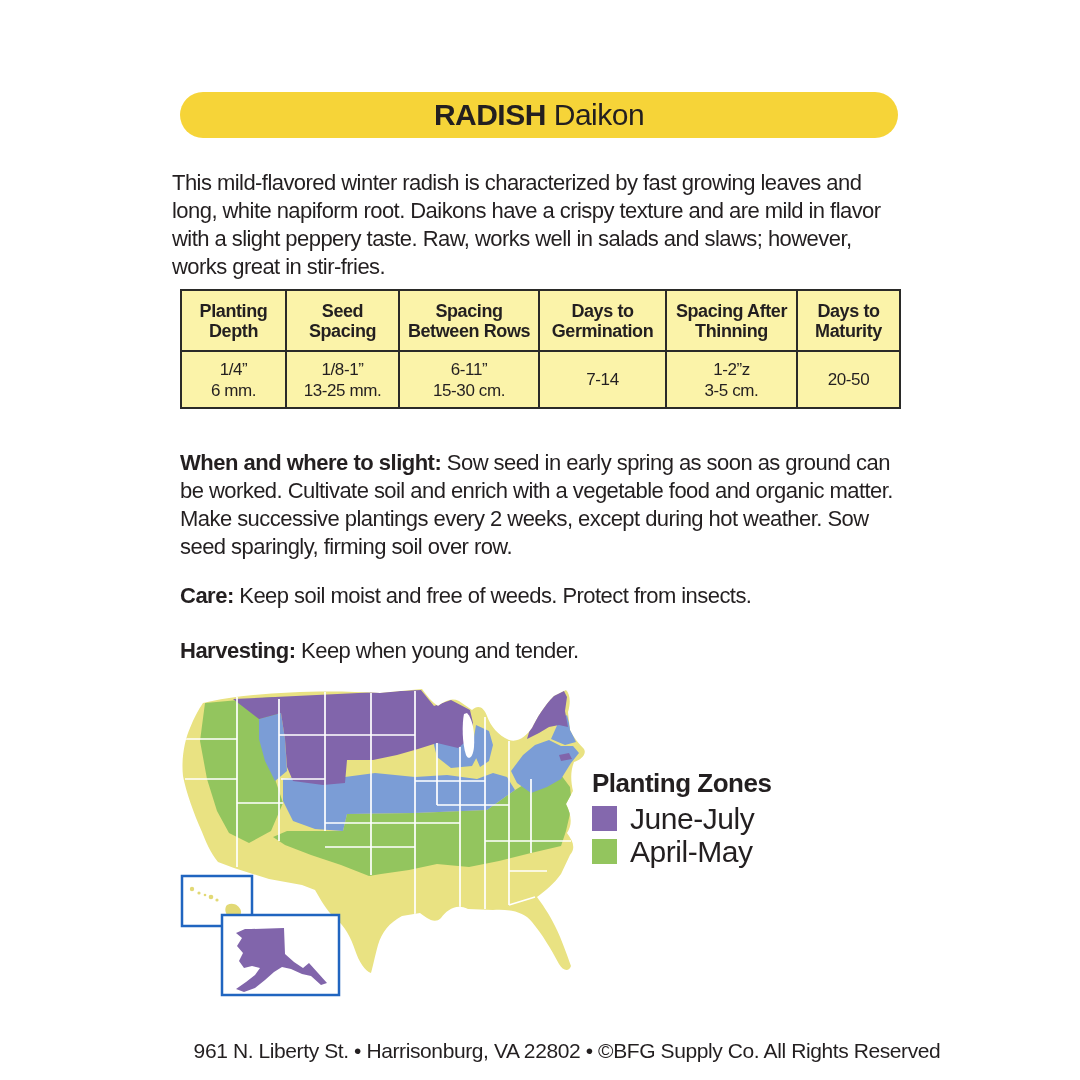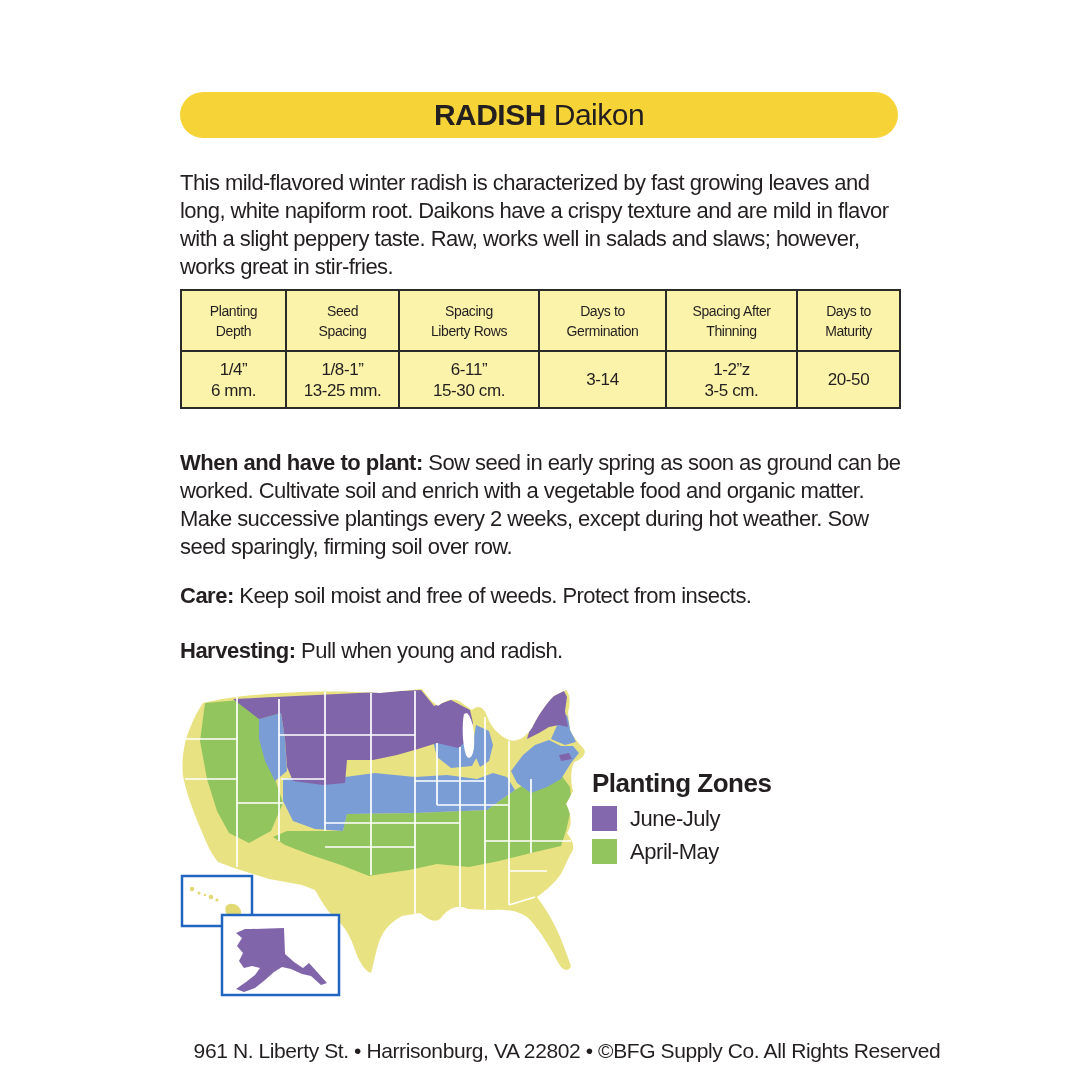--- a/index.html
+++ b/index.html
@@ -7,46 +7,46 @@
     position:relative;width:1080px;height:1080px;background:#ffffff;overflow:hidden;
     font-family:"Liberation Sans", sans-serif;color:#231f20;
   }
   .banner{
     position:absolute;left:180px;top:92px;width:718px;height:46px;
     border-radius:24px;display:flex;align-items:center;justify-content:center;
   }
   .banner-title{font-size:30px;letter-spacing:-0.5px;color:#231f20;white-space:pre;}
   .banner-title b{font-weight:700;}
   .desc{
-    position:absolute;left:180px;top:147px;width:726px;
+    position:absolute;left:172px;top:147px;width:726px;
     font-size:22px;line-height:28px;letter-spacing:-0.55px;
   }
   table.spec{
     position:absolute;left:180px;top:289px;border-collapse:collapse;table-layout:fixed;
   }
   table.spec td,table.spec th{
     border:2px solid #2a2a28;text-align:center;vertical-align:middle;padding:0 3px;
   }
-  table.spec th{height:59px;font-size:14px;line-height:20px;font-weight:400;letter-spacing:-0.4px;}
+  table.spec th{height:59px;font-size:18px;line-height:20px;font-weight:700;letter-spacing:-0.4px;}
   table.spec td{height:55px;font-size:17px;line-height:21px;letter-spacing:-0.4px;}
   table.spec .cl{display:block;}
   .section{
     position:absolute;left:180px;width:726px;
     font-size:22px;line-height:28px;letter-spacing:-0.55px;
   }
   .section b{letter-spacing:-0.5px;}
   .sec-when{top:427px;}
   .sec-care{top:560px;}
   .sec-harvest{top:615px;}
   .map-wrap{position:absolute;left:175px;top:683px;width:415px;height:325px;}
   .legend{position:absolute;left:592px;top:768px;text-align:center;}
   .legend-title{font-size:26px;font-weight:700;letter-spacing:-0.5px;margin:0 0 7px 0;}
   .legend-item{display:flex;align-items:center;margin-bottom:8px;height:25px;}
   .legend-swatch{width:25px;height:25px;margin-right:13px;flex:0 0 auto;}
-  .legend-label{font-size:22px;letter-spacing:-0.45px;white-space:nowrap;}
+  .legend-label{font-size:30px;letter-spacing:-0.45px;white-space:nowrap;}
   .footer{
     position:absolute;left:0;top:1039px;width:1080px;text-align:center;
     font-size:21px;letter-spacing:-0.4px;padding-left:27px;
   }
 </style>
 </head>
 <body>
 
 <div class="page">
 
@@ -70,21 +70,21 @@
       <th>
             <span class="cl">Planting</span>
             <span class="cl">Depth</span>
           </th>
       <th>
             <span class="cl">Seed</span>
             <span class="cl">Spacing</span>
           </th>
       <th>
             <span class="cl">Spacing</span>
-            <span class="cl">Liberty Rows</span>
+            <span class="cl">Between Rows</span>
           </th>
       <th>
             <span class="cl">Days to</span>
             <span class="cl">Germination</span>
           </th>
       <th>
             <span class="cl">Spacing After</span>
             <span class="cl">Thinning</span>
           </th>
       <th>
@@ -99,38 +99,38 @@
           </td>
       <td>
             <span class="cl">1/8-1”</span>
             <span class="cl">13-25 mm.</span>
           </td>
       <td>
             <span class="cl">6-11”</span>
             <span class="cl">15-30 cm.</span>
           </td>
       <td>
-            <span class="cl">3-14</span>
+            <span class="cl">7-14</span>
             <span class="cl"></span>
           </td>
       <td>
             <span class="cl">1-2”z</span>
             <span class="cl">3-5 cm.</span>
           </td>
       <td>
             <span class="cl">20-50</span>
             <span class="cl"></span>
           </td>
     </tr>
   </tbody>
     </table>
 
-  <p class="section sec-when"><b>When and have to plant:</b><span> Sow seed in early spring as soon as ground can be worked. Cultivate soil and enrich with a vegetable food and organic matter. Make successive plantings every 2 weeks, except during hot weather. Sow seed sparingly, firming soil over row.</span></p>
+  <p class="section sec-when"><b>When and where to slight:</b><span> Sow seed in early spring as soon as ground can be worked. Cultivate soil and enrich with a vegetable food and organic matter. Make successive plantings every 2 weeks, except during hot weather. Sow seed sparingly, firming soil over row.</span></p>
   <p class="section sec-care"><b>Care:</b><span> Keep soil moist and free of weeds. Protect from insects.</span></p>
-  <p class="section sec-harvest"><b>Harvesting:</b><span> Pull when young and radish.</span></p>
+  <p class="section sec-harvest"><b>Harvesting:</b><span> Keep when young and tender.</span></p>
 
   <div class="map-wrap">
     <svg width="415" height="325" viewBox="0 0 415 325" xmlns="http://www.w3.org/2000/svg">
       <defs>
         <clipPath id="usClip">
           <path d="M28 20 C70 10 140 6 205 10 L247 6 C252 13 257 19 263 23 C271 17 277 15 284 18 L297 27 C303 21 309 24 312 33 C316 44 323 52 334 57 C344 60 352 52 357 45 C362 35 369 23 379 13 L391 7 C395 11 396 19 393 29 L395 47 C399 55 404 61 409 66 C412 71 406 77 399 79 C395 89 396 99 398 108 L391 121 C396 131 398 141 392 150 C398 158 401 165 395 172 L386 191 C379 201 370 208 362 214 C367 221 373 229 380 243 C387 257 392 272 396 283 C394 289 388 288 384 281 C376 266 367 251 357 239 C349 229 336 226 318 227 L293 226 C281 220 272 227 266 235 C259 242 251 234 245 230 L227 233 C214 240 207 249 203 262 C200 273 198 283 196 290 C190 288 184 279 180 267 C176 255 170 243 160 235 C151 227 146 217 140 207 L127 202 L94 196 L59 185 L43 179 C35 169 31 159 27 149 C19 131 11 109 8 93 C6 75 10 56 15 45 C19 35 23 27 28 20 Z"></path>
         </clipPath>
       </defs>
 
       <g clip-path="url(#usClip)">

